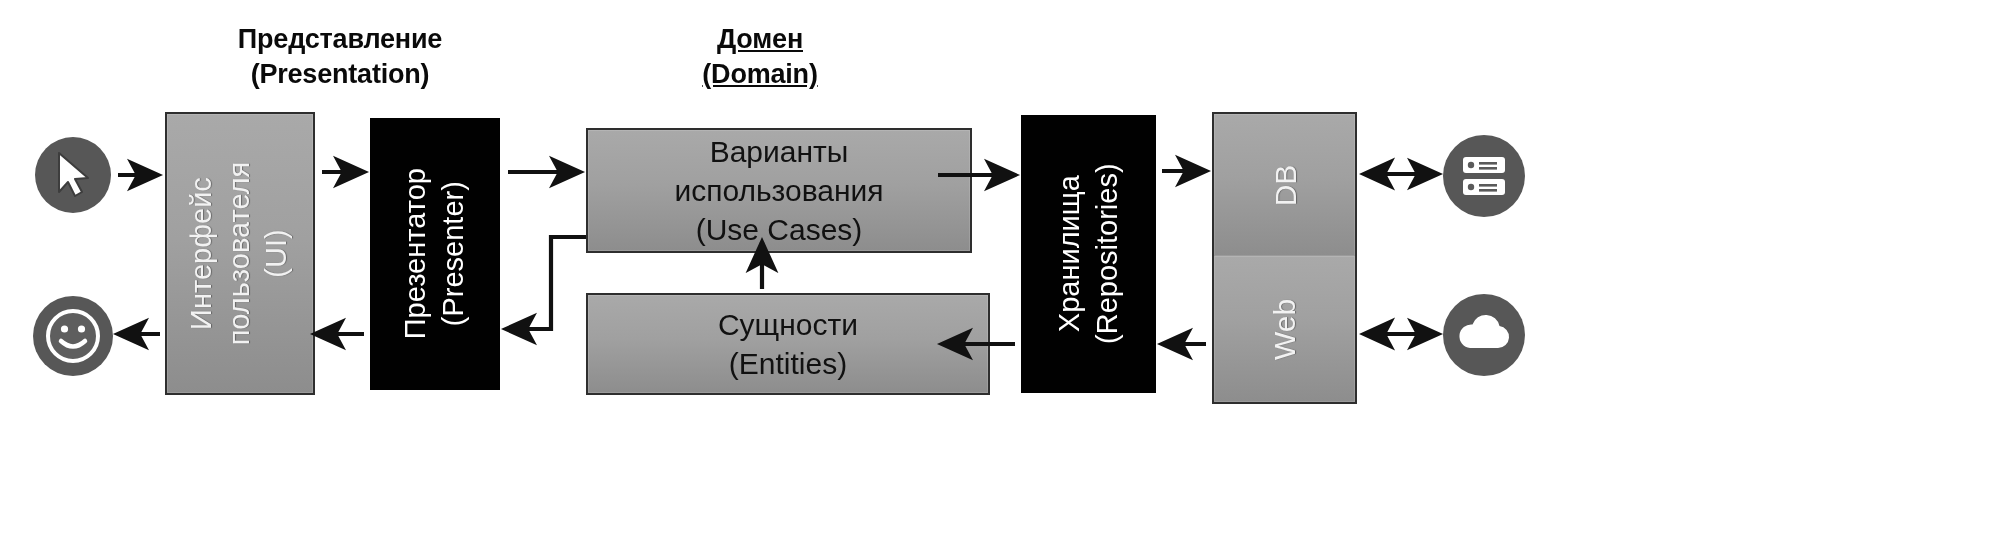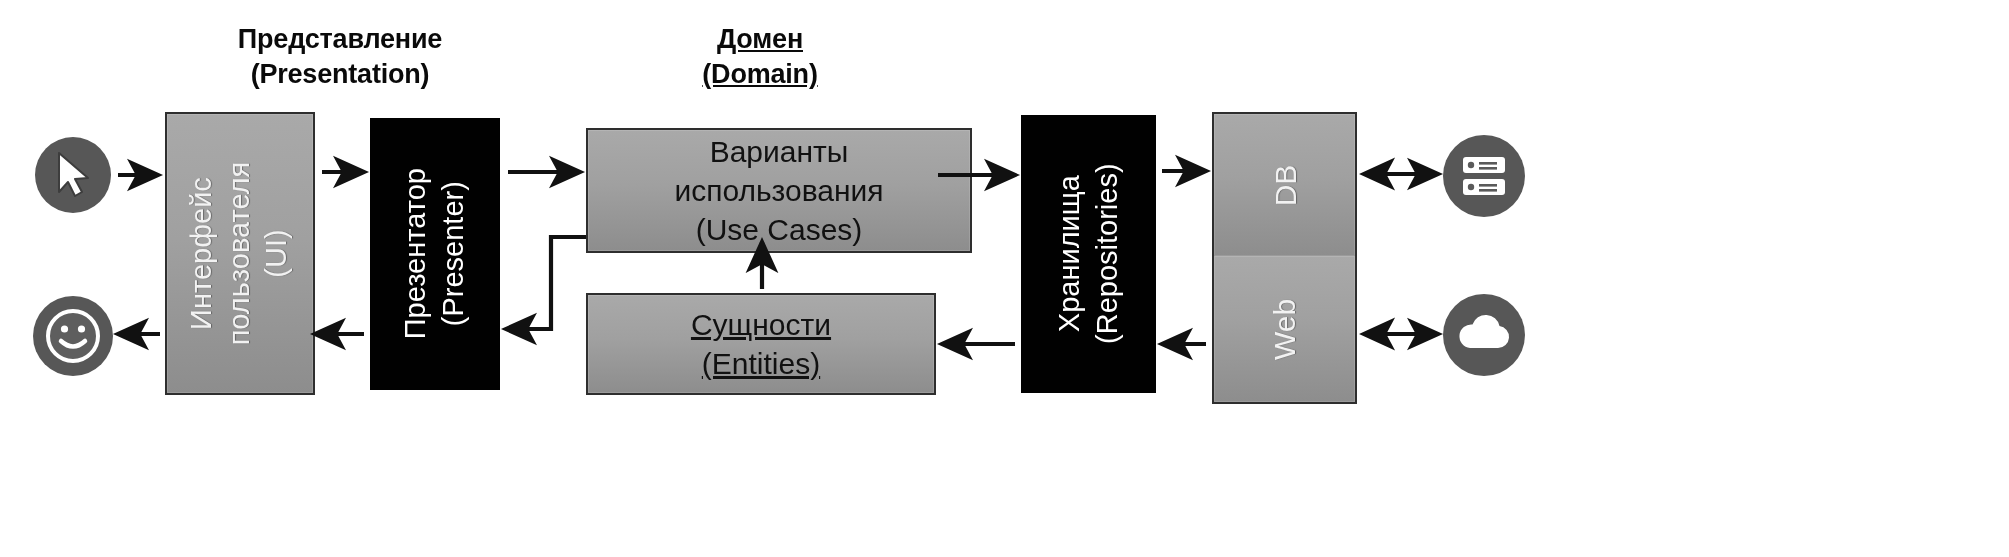--- a/index.html
+++ b/index.html
@@ -95,21 +95,21 @@
     <div class="label" style="width:262px; font-size:29px;">Презентатор
 (Presenter)</div>
   </div>
 
   <div class="box gray" style="left:586px; top:112px; width:386px; height:125px;margin-top:16px;">
     <div class="label">Варианты
 использования
 (Use Cases)</div>
   </div>
 
-  <div class="box gray" style="left:586px; top:293px; width:350px; height:102px;text-decoration:underline;">
+  <div class="box gray" style="left:586px; top:293px; width:404px; height:102px;">
     <div class="label">Сущности
 (Entities)</div>
   </div>
 
   <div class="box black vert" style="left:1021px; top:115px; width:135px; height:278px;">
     <div class="label" style="width:268px; font-size:29px;">Хранилища
 (Repositories)</div>
   </div>
 
   <div class="box gray vert" style="left:1212px; top:112px; width:145px; height:144px; border-bottom:none;">

